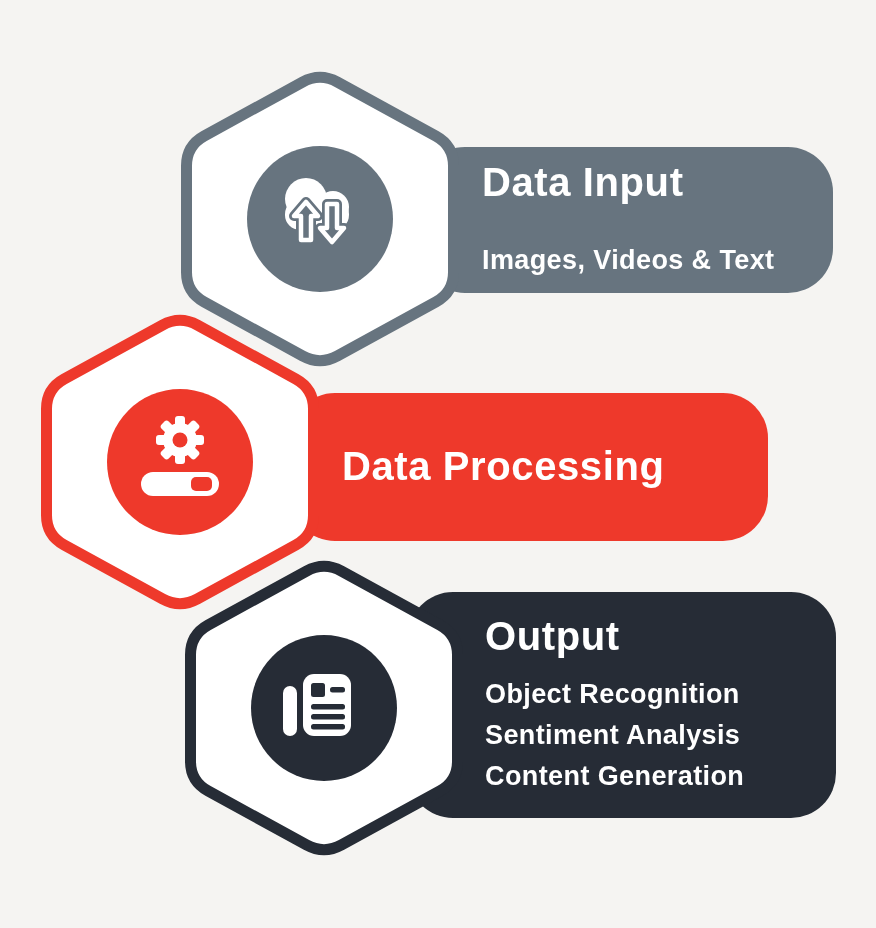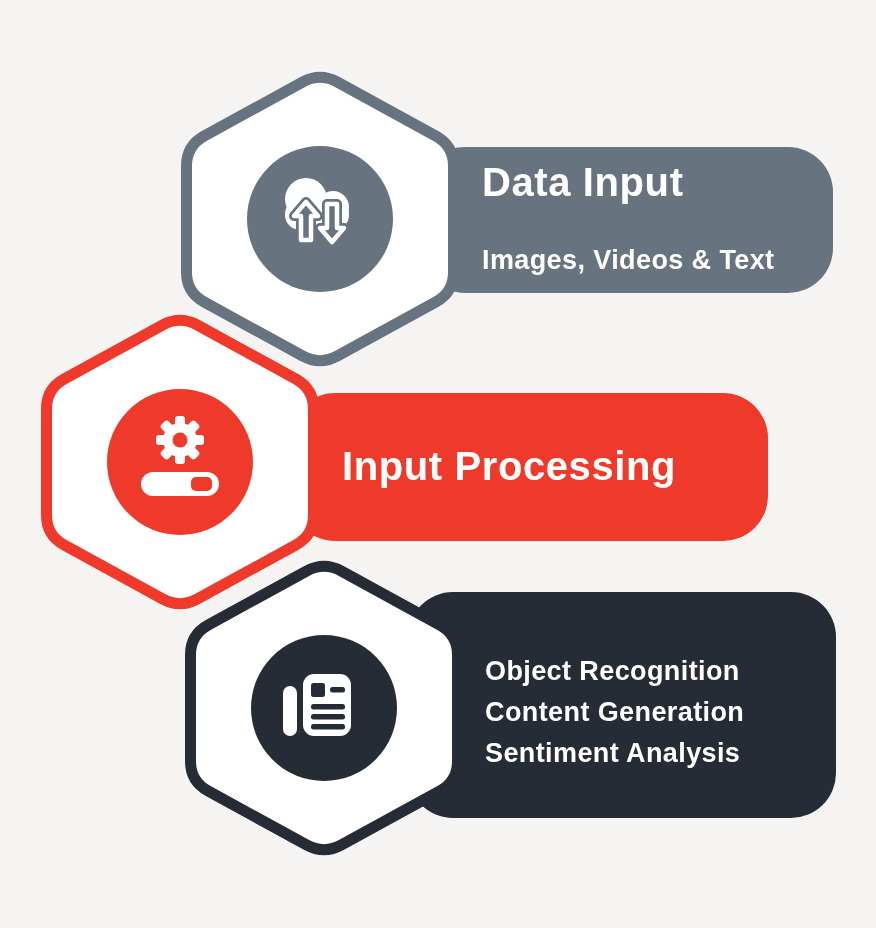--- a/index.html
+++ b/index.html
@@ -67,21 +67,21 @@
         <path d="M-26,0 L-14,-14 L-2,0 L-9,0 L-9,24 L-19,24 L-19,0 Z" fill="var(--c)" stroke="var(--c)" stroke-width="10" stroke-linejoin="round"></path>
         <path d="M24,12 L12,26 L0,12 L7,12 L7,-12 L17,-12 L17,12 Z" fill="var(--c)" stroke="var(--c)" stroke-width="10" stroke-linejoin="round"></path>
         <path d="M-26,0 L-14,-14 L-2,0 L-9,0 L-9,24 L-19,24 L-19,0 Z" fill="var(--c)" stroke="#fff" stroke-width="4.5" stroke-linejoin="round"></path>
         <path d="M24,12 L12,26 L0,12 L7,12 L7,-12 L17,-12 L17,12 Z" fill="var(--c)" stroke="#fff" stroke-width="4.5" stroke-linejoin="round"></path>
       </g>
     </svg>
   </section>
 
   <section class="node" style="--c: #EE392B;">
     <div class="card" style="left:290px;top:393px;width:478px;height:148px;padding-left:52px;">
-      <div class="card-title">Input Processing</div>
+      <div class="card-title">Data Processing</div>
     </div>
     <svg class="hex" style="left:40px;top:309px;" width="280" height="306" viewBox="0 0 280 306">
       <path class="hex-outline" d="M122.5,16.1 Q140.0,6.5 157.5,16.1 L256.0,70.1 Q273.5,79.8 273.5,99.8 L273.5,206.3 Q273.5,226.3 256.0,235.9 L157.5,289.9 Q140.0,299.5 122.5,289.9 L24.0,235.9 Q6.5,226.3 6.5,206.3 L6.5,99.8 Q6.5,79.8 24.0,70.1 Z"></path>
       <circle class="icon-circle" cx="140" cy="153" r="73"></circle>
       <g transform="translate(140,150)">
         <g transform="translate(0,-19)" fill="#fff">
           <rect x="-5" y="-24" width="10" height="48" rx="3"></rect>
           <rect x="-5" y="-24" width="10" height="48" rx="3" transform="rotate(45)"></rect>
           <rect x="-5" y="-24" width="10" height="48" rx="3" transform="rotate(90)"></rect>
           <rect x="-5" y="-24" width="10" height="48" rx="3" transform="rotate(135)"></rect>
@@ -89,23 +89,24 @@
           <circle r="7.5" fill="var(--c)"></circle>
         </g>
         <rect x="-39" y="13" width="78" height="24" rx="12" fill="#fff"></rect>
         <rect x="11" y="18" width="21" height="14" rx="5" fill="var(--c)"></rect>
       </g>
     </svg>
   </section>
 
   <section class="node" style="--c: #262C36;">
     <div class="card" style="left:408px;top:592px;width:428px;height:226px;padding-left:77px;">
+      <div class="card-title">Output</div>
       <div class="card-sub multi">Object Recognition</div>
+      <div class="card-sub multi" style="margin-top:0;">Sentiment Analysis</div>
       <div class="card-sub multi" style="margin-top:0;">Content Generation</div>
-      <div class="card-sub multi" style="margin-top:0;">Sentiment Analysis</div>
     </div>
     <svg class="hex" style="left:184px;top:555px;" width="280" height="306" viewBox="0 0 280 306">
       <path class="hex-outline" d="M122.5,16.1 Q140.0,6.5 157.5,16.1 L256.0,70.1 Q273.5,79.8 273.5,99.8 L273.5,206.3 Q273.5,226.3 256.0,235.9 L157.5,289.9 Q140.0,299.5 122.5,289.9 L24.0,235.9 Q6.5,226.3 6.5,206.3 L6.5,99.8 Q6.5,79.8 24.0,70.1 Z"></path>
       <circle class="icon-circle" cx="140" cy="153" r="73"></circle>
       <g transform="translate(140,152)">
         <rect x="-41" y="-21" width="14" height="50" rx="7" fill="#fff"></rect>
         <rect x="-21" y="-33" width="48" height="62" rx="11" fill="#fff"></rect>
         <g fill="var(--c)">
           <rect x="-13" y="-24" width="14" height="14" rx="2.5"></rect>
           <rect x="6" y="-20" width="15" height="5.5" rx="2.5"></rect>

